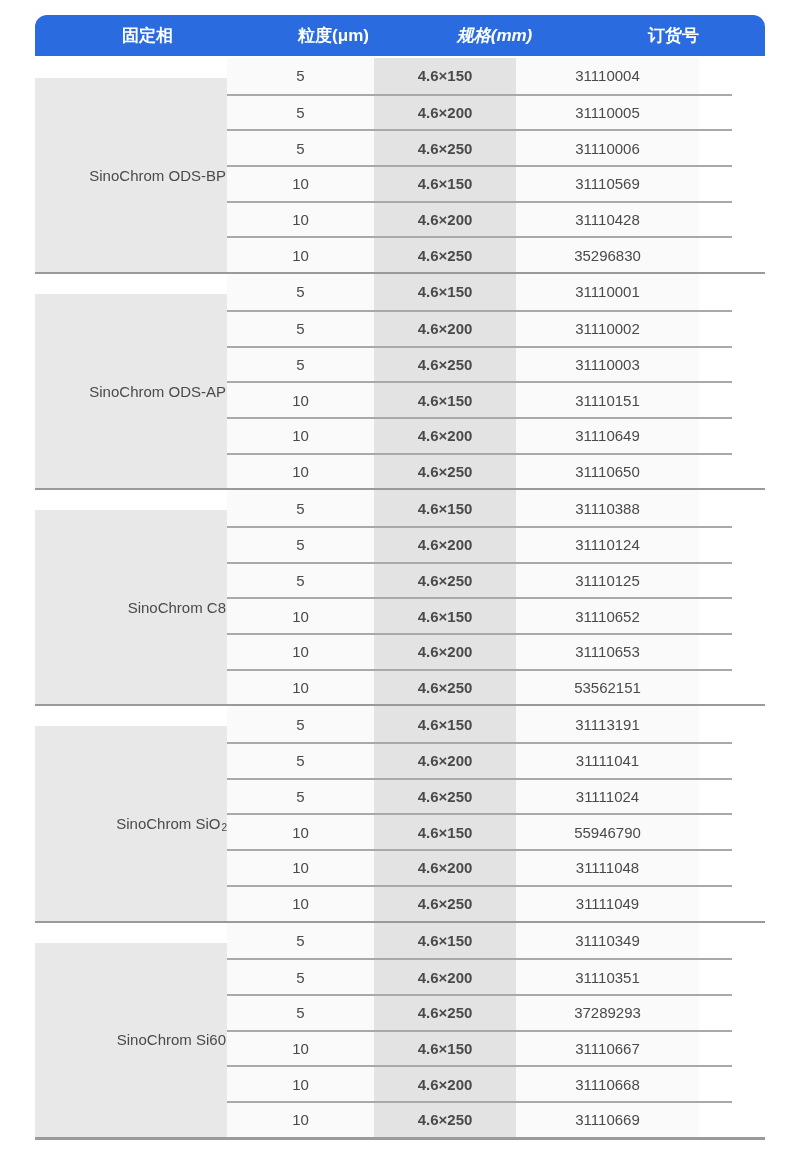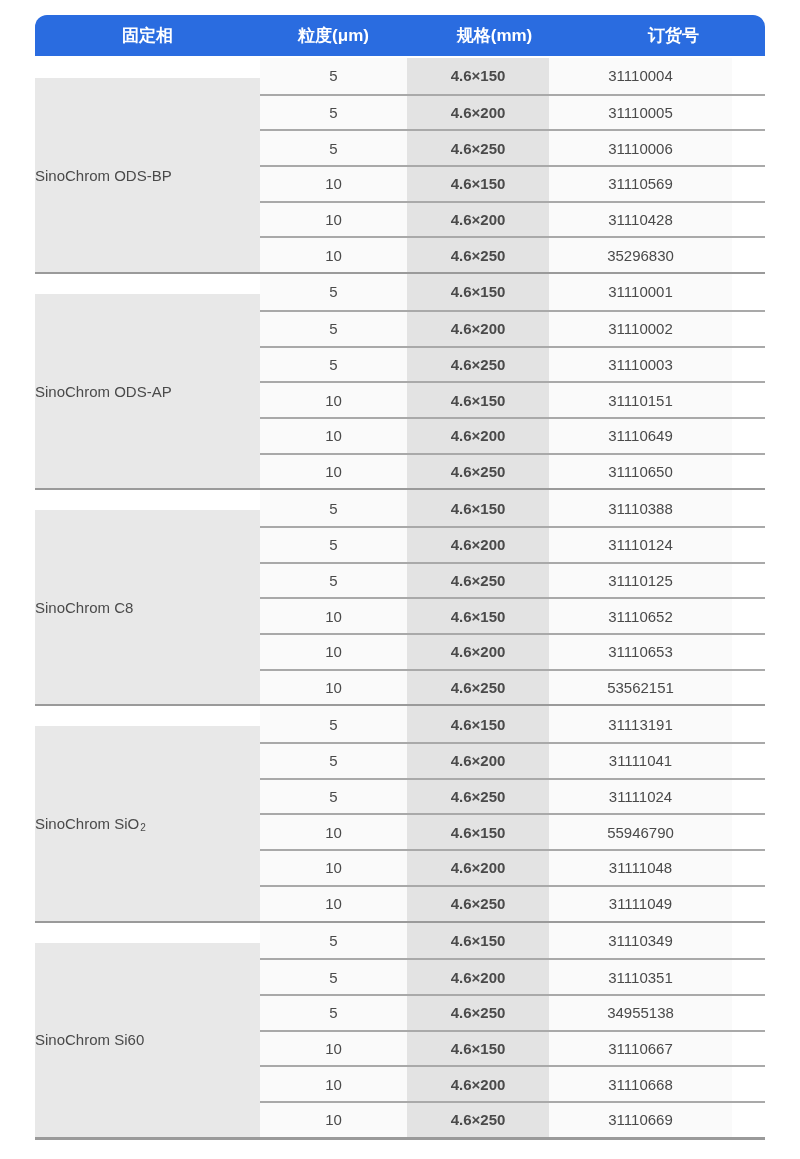--- a/index.html
+++ b/index.html
@@ -34,34 +34,34 @@
     background: var(--header-bg);
     border-radius: 12px 12px 0 0;
     margin-bottom: 2px;
     color: var(--header-text);
     font-size: 17px;
     font-weight: bold;
   }
   .th { text-align: center; }
   .w1 { width: 225px; }
   .w2 { width: 147px; }
-  .w3 { width: 175px; }
+  .w3 { width: 175px; font-style: italic; }
   .w4 { width: 183px; }
   .tbody { width: 730px; }
   .group {
     display: flex;
     border-bottom: 2px solid var(--group-line);
   }
   .group:last-child { border-bottom: 3px solid var(--group-line); }
   .phase-cell {
-    width: 225px;
+    width: 192px;
     background: var(--phase-col-bg);
     display: flex;
     align-items: center;
-    justify-content: flex-start;
+    justify-content: flex-end;
     font-size: 15px;
     color: var(--body-text);
     margin-top: 20px;
   }
   .phase-sub {
     font-size: 10px;
     position: relative;
     top: 4px;
     margin-left: 1px;
   }
@@ -288,21 +288,21 @@
 
   <div class="trow">
     <div class="cell size-col">5</div>
     <div class="cell spec-col">4.6×200</div>
     <div class="cell order-col">31110351</div>
   </div>
 
   <div class="trow">
     <div class="cell size-col">5</div>
     <div class="cell spec-col">4.6×250</div>
-    <div class="cell order-col">34955138</div>
+    <div class="cell order-col">37289293</div>
   </div>
 
   <div class="trow">
     <div class="cell size-col">10</div>
     <div class="cell spec-col">4.6×150</div>
     <div class="cell order-col">31110667</div>
   </div>
 
   <div class="trow">
     <div class="cell size-col">10</div>

